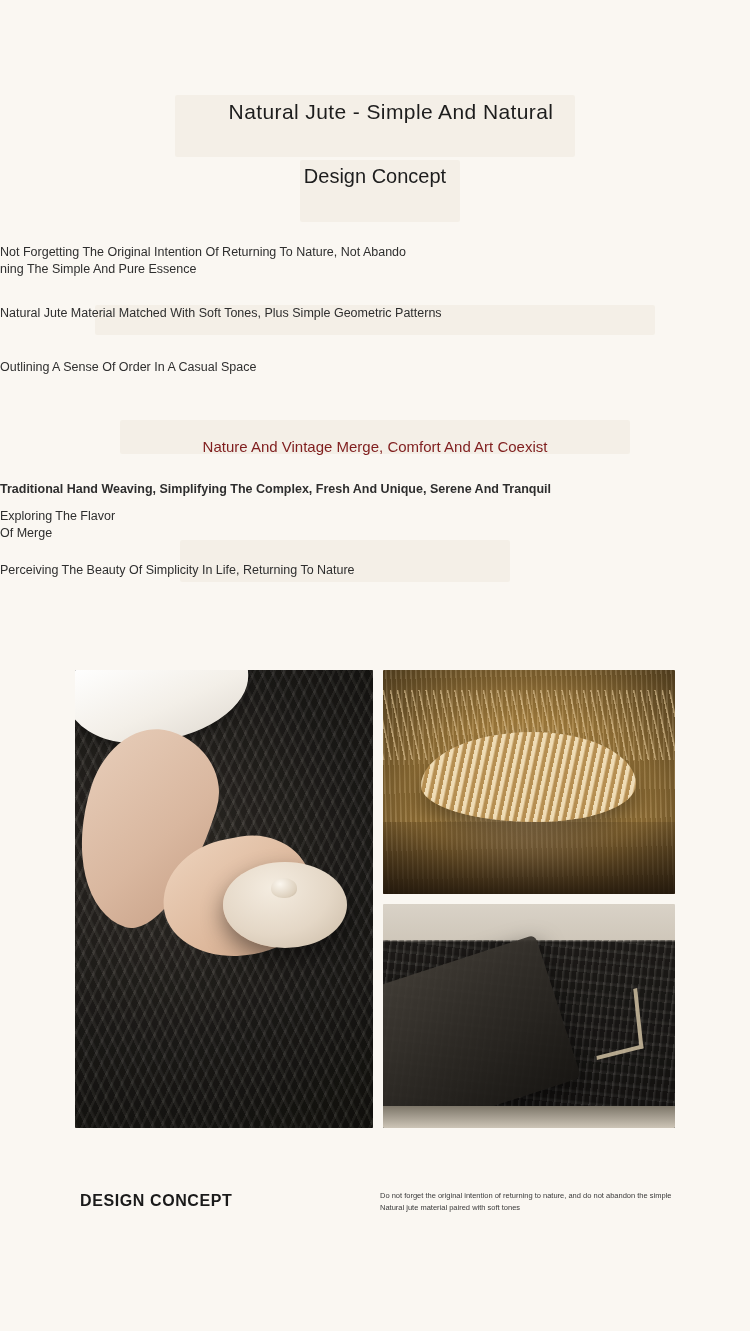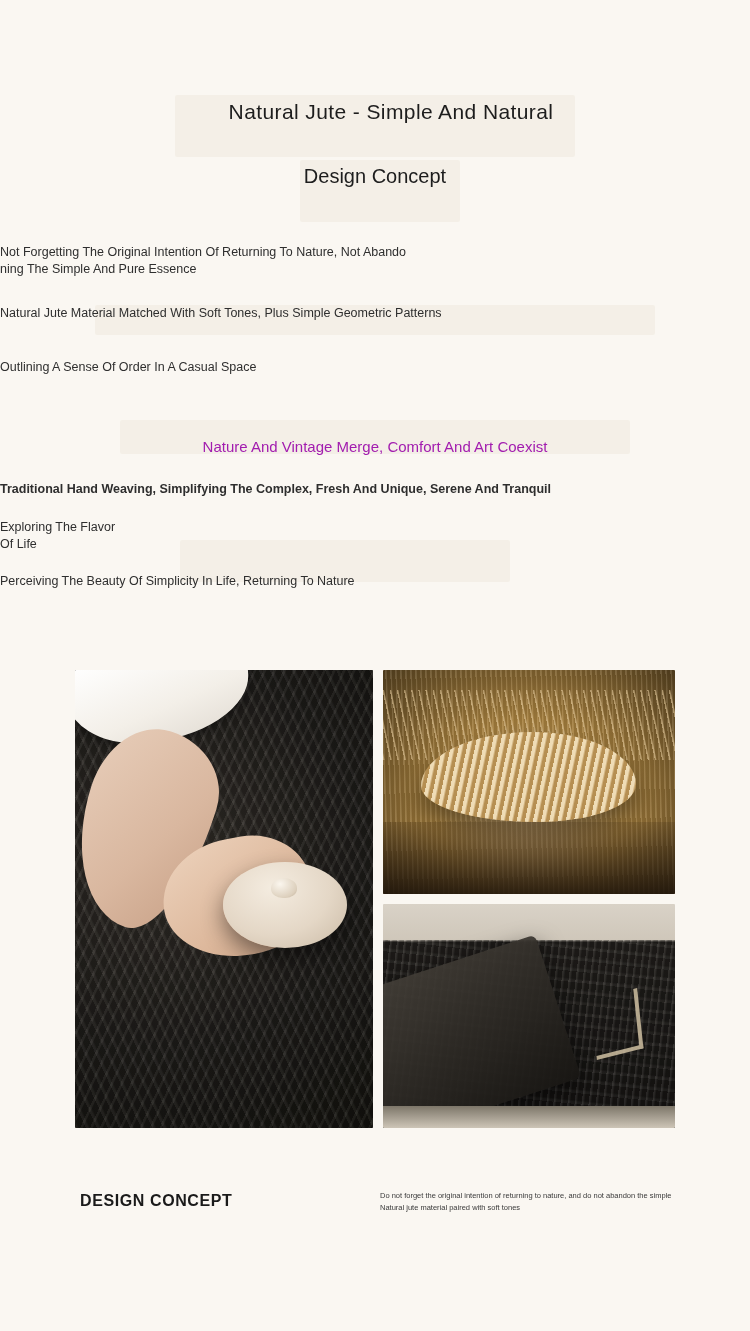--- a/index.html
+++ b/index.html
@@ -67,25 +67,25 @@
   }
   .line.gap-a { margin-top: 27px; }
   .line.gap-b { margin-top: 37px; }
 
   .para-block-2 {
     margin-top: 62px;
   }
   .sub-head {
     text-align: center;
     font-size: 15px;
-    color: #a21caf;
+    color: #7f1d1d;
     font-weight: 400;
   }
   .line.gap-c { margin-top: 26px; font-weight: bold; }
-  .line.gap-d { margin-top: 21px; }
+  .line.gap-d { margin-top: 10px; }
   .line.gap-e { margin-top: 20px; }
 
   .gallery {
     position: absolute;
     left: 75px;
     top: 670px;
     width: 600px;
     height: 460px;
     display: grid;
     grid-template-columns: 298px 292px;
@@ -262,21 +262,21 @@
       <div class="line">Not Forgetting The Original Intention Of Returning To Nature, Not Abando</div>
       <div class="line">ning The Simple And Pure Essence</div>
       <div class="line gap-a">Natural Jute Material Matched With Soft Tones, Plus Simple Geometric Patterns</div>
       <div class="line gap-b">Outlining A Sense Of Order In A Casual Space</div>
     </div>
 
     <div class="para-block-2">
       <div class="sub-head">Nature And Vintage Merge, Comfort And Art Coexist</div>
       <div class="line gap-c">Traditional Hand Weaving, Simplifying The Complex, Fresh And Unique, Serene And Tranquil</div>
       <div class="line gap-d">Exploring The Flavor</div>
-      <div class="line">Of Life</div>
+      <div class="line">Of Merge</div>
       <div class="line gap-e">Perceiving The Beauty Of Simplicity In Life, Returning To Nature</div>
     </div>
 
   </div>
 
   <div class="gallery">
 
     <div class="tile tile-main">
       <div class="photo-rug"></div>
       <div class="cloth"></div>

